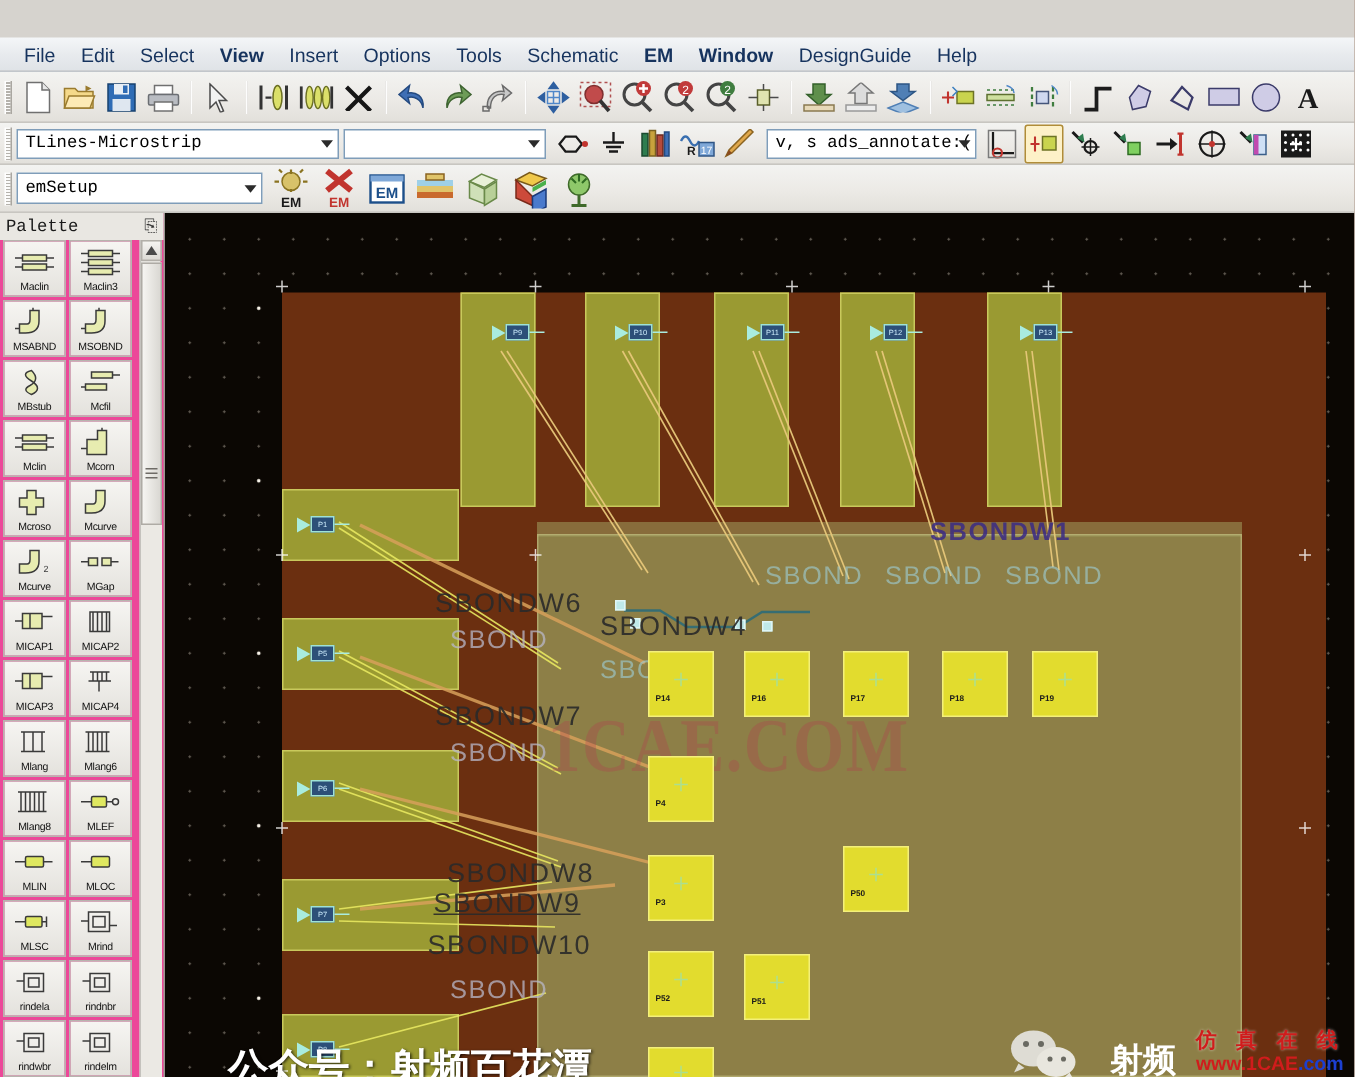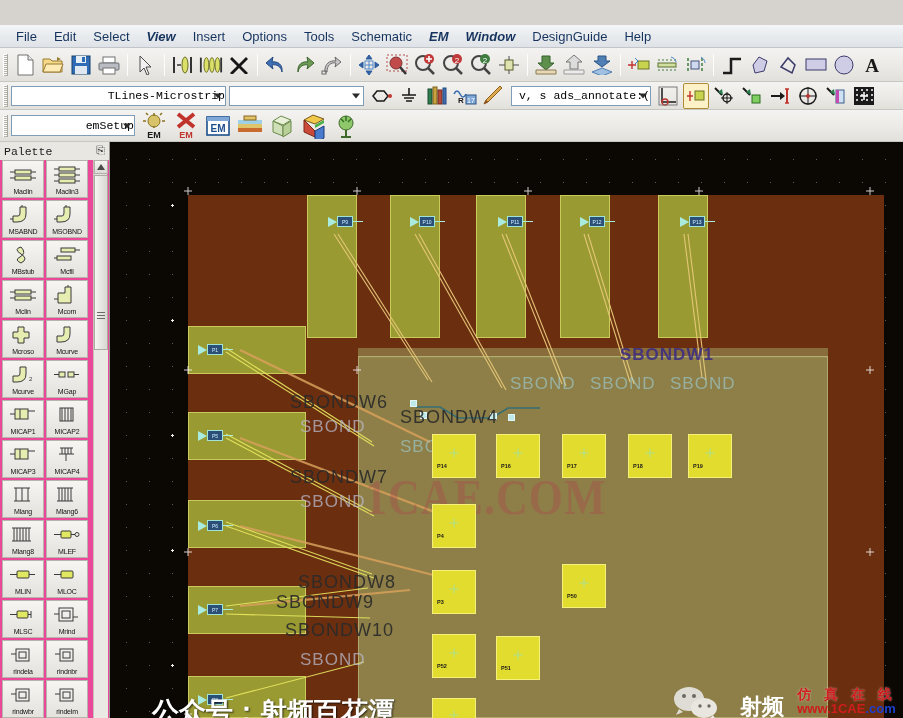--- a/index.html
+++ b/index.html
@@ -45,21 +45,21 @@
   .menubar {
     position: absolute; left:0; top:25px; width:903px; height:23px;
     background: linear-gradient(to bottom,#f4f6f8 0%, #e8ebee 50%, #dfe3e7 100%);
     border-bottom: 1px solid #c2c6cb;
     display: flex; align-items: center; padding-left: 8px; gap: 1px;
   }
   .menu-item {
     font-size: 13px; color: #16335e; padding: 2px 8px; white-space: nowrap;
     cursor: default;
   }
-  .menu-item.bold { font-weight: bold; font-style: italic; }
+  .menu-item.bold { font-weight: bold; }
 
   
   .toolbar {
     position: absolute; left:0; width:903px;
     background: linear-gradient(to bottom,#f3f3f1 0%,#eceae6 55%,#e2e0db 100%);
     border-bottom: 1px solid #c8c6c1;
     display: flex; align-items: center; padding-left: 3px;
   }
   #toolbar1 { top:48px; height:34px; }
   #toolbar2 { top:82px; height:28px; }
@@ -77,32 +77,32 @@
     display:flex; align-items:center; justify-content:center;
     margin: 0 1px; border:1px solid transparent; border-radius:2px;
   }
   .tbtn svg { display:block; }
 
   
   .combo {
     height:20px; background:#fff; border:1px solid #7f9db9;
     display:flex; align-items:center; position:relative;
     font-family:"Liberation Mono", monospace; font-size:11.5px; color:#000;
-    padding-left:5px; margin-right:3px;justify-content:flex-end;
+    padding-left:5px; margin-right:3px;
   }
   .combo .cval { white-space:nowrap; overflow:hidden; }
   .combo .carrow {
     position:absolute; right:3px; top:50%; transform:translateY(-50%);
     width:0;height:0;border-left:4px solid transparent;border-right:4px solid transparent;
     border-top:5px solid #2b2b2b;
   }
   #combo-lib { width:215px; }
   #combo-comp { width:135px; }
   #combo-annot { width:140px; margin-left:4px; }
-  #combo-em { width:124px; }
+  #combo-em { width:164px; }
 
   
   .palette {
     position:absolute; left:0; top:142px; width:110px; height:576px;
     background:#ec4899; border-right:1px solid #9a9792;
   }
   .palette-header {
     height:18px; display:flex; align-items:center; justify-content:space-between;
     padding:0 4px; font-size:11.5px; color:#1a1a1a;
     font-family:"Liberation Mono", monospace;
@@ -1072,21 +1072,21 @@
     <div class="bwpad" style="left:398px;top:272px"></div>
 
     <div class="wm-eda">1CAE.COM</div>
 
     <div id="canvas-labels">
         <div class="lbl lbl-ndw" style="left: 180px; top: 250px;">SBONDW6</div>
         <div class="lbl lbl-sbond-light" style="left: 190px; top: 275px;">SBOND</div>
         <div class="lbl lbl-ndw" style="left: 180px; top: 325px;">SBONDW7</div>
         <div class="lbl lbl-sbond-light" style="left: 190px; top: 350px;">SBOND</div>
         <div class="lbl lbl-ndw" style="left: 188px; top: 430px;">SBONDW8</div>
-        <div class="lbl lbl-ndw" style="left: 166px; top: 450px;">SBONDW9</div>
+        <div class="lbl lbl-ndw" style="left: 179px; top: 450px; text-decoration: underline;">SBONDW9</div>
         <div class="lbl lbl-ndw" style="left: 175px; top: 478px;">SBONDW10</div>
         <div class="lbl lbl-sbond-light" style="left: 190px; top: 508px;">SBOND</div>
         <div class="lbl lbl-ndw" style="left: 290px; top: 265px;">SBONDW4</div>
         <div class="lbl lbl-sbond-cyan" style="left: 290px; top: 295px;">SBOND</div>
         <div class="lbl lbl-sbond-dark" style="left: 510px; top: 203px;">SBONDW1</div>
         <div class="lbl lbl-sbond-cyan" style="left: 400px; top: 232px;">SBOND</div>
         <div class="lbl lbl-sbond-cyan" style="left: 480px; top: 232px;">SBOND</div>
         <div class="lbl lbl-sbond-cyan" style="left: 560px; top: 232px;">SBOND</div>
       </div>
     <div id="canvas-pads">

